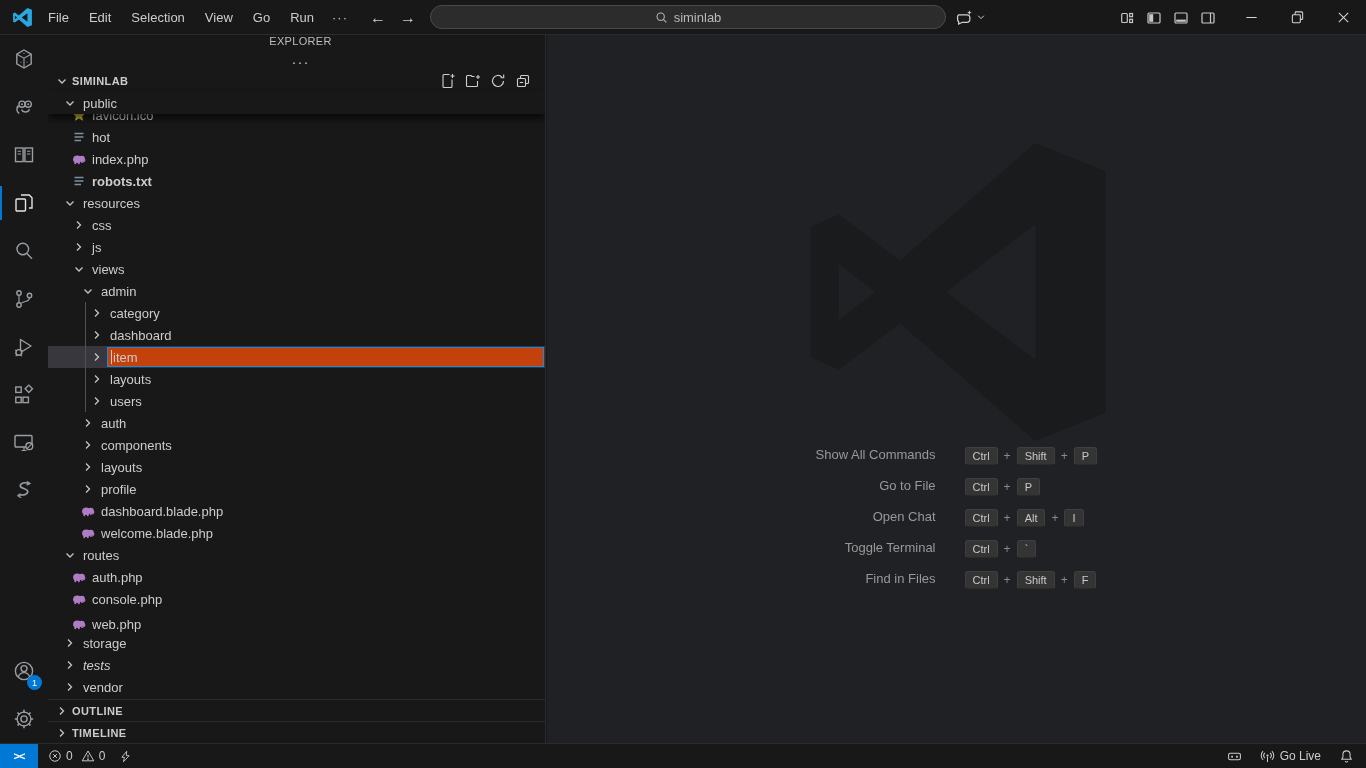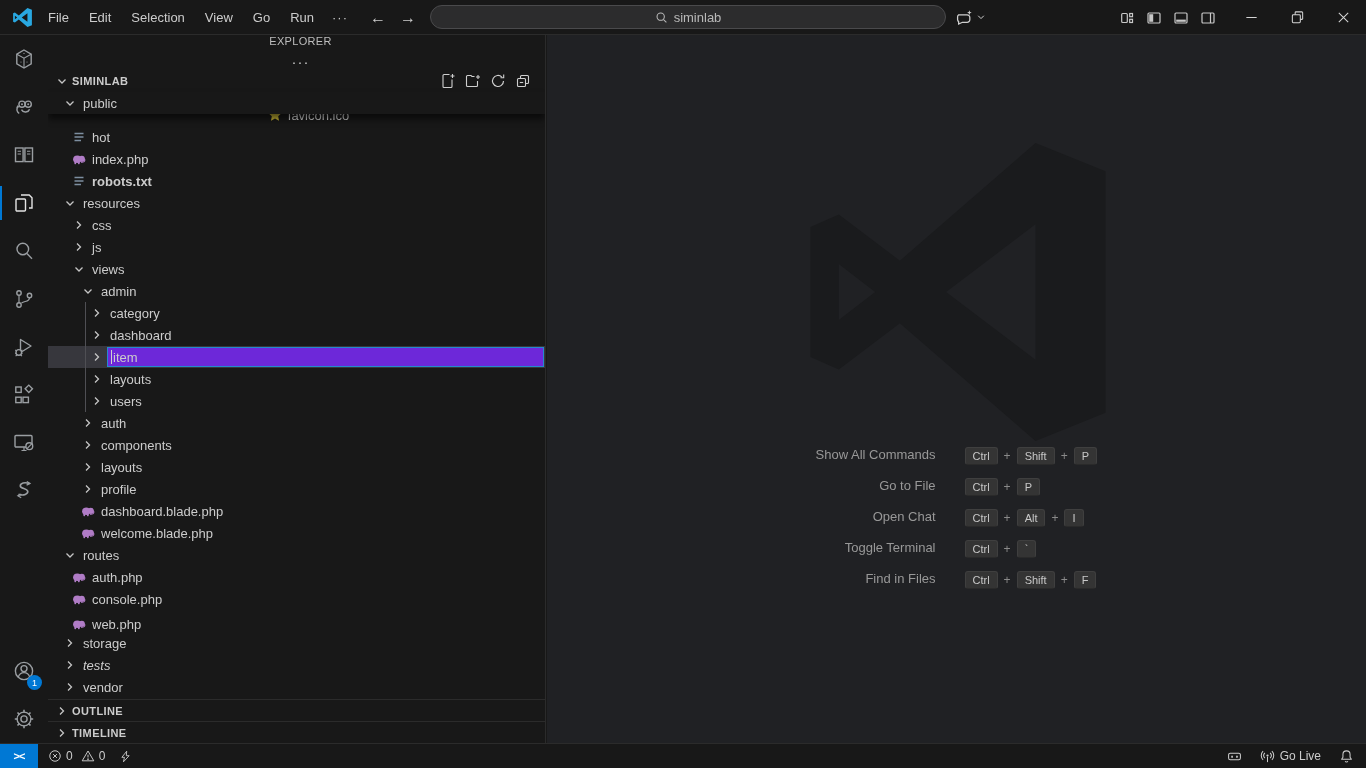--- a/index.html
+++ b/index.html
@@ -50,21 +50,21 @@
   .twisty { width:16px; height:16px; display:flex; align-items:center; justify-content:center; color:#c5c5c5; flex:0 0 16px; }
   .twisty svg { width:16px; height:16px; }
 
   #tree-viewport { position:relative; height:607px; }
   #tree-rows { position:absolute; left:0; top:12px; right:0; }
   .tree-row { height:22px; display:flex; align-items:center; font-size:13px; color:#cccccc; position:relative; }
   .tree-row .file-ico { width:16px; height:16px; flex:0 0 16px; display:flex; align-items:center; justify-content:center; }
   .tree-row .lbl { margin-left:5px; white-space:nowrap; }
   .tree-row.selected { background:#37373d; }
   .rename-box { margin-left:2px; flex:1; height:20px; margin-right:1px;
-    border:1px solid #2488d0; background:#6d28d9; display:flex; align-items:center; }
+    border:1px solid #2488d0; background:#c2410c; display:flex; align-items:center; }
   .rename-box .caret { width:1px; height:14px; background:#d0d0d0; margin-left:3px; }
   .rename-box .lbl { margin-left:1px; }
   #sticky-folder { position:absolute; left:0; top:0; right:0; z-index:5; background:#181818;
     box-shadow:0 5px 7px rgba(0,0,0,.6); }
   #indent-guide { position:absolute; left:37px; width:1px; background:#4f4f54; z-index:1; }
 
   .pane-header { height:22px; display:flex; align-items:center; border-top:1px solid #2b2b2b; padding-left:6px; }
   .pane-header .pane-lbl { font-size:11px; font-weight:bold; color:#cccccc; letter-spacing:.4px; margin-left:2px; }
 
   
@@ -294,21 +294,21 @@
           <rect x="5.5" y="2.5" width="8" height="8" rx="1"></rect>
             <rect x="2.5" y="5.5" width="8" height="8" rx="1" fill="#181818"></rect>
             <path d="M4.8 9.5h3.4"></path>
           </svg>
       </span>
     </div>
 
     <div id="tree-viewport">
       <div id="indent-guide" style="top: 210px; height: 110px;"></div>
       <div id="tree-rows">
-          <div class="tree-row" style="padding-left: 23px; justify-content: center;">
+          <div class="tree-row" style="padding-left: 23px;">
             <span class="file-ico">
               <svg viewBox="0 0 16 16" fill="#c9b636">
                 <path d="M8 1.6l2 4 4.4.6-3.2 3.1.8 4.4L8 11.6l-4 2.1.8-4.4L1.6 6.2 6 5.6z"></path>
               </svg>
             </span>
             <span class="lbl">favicon.ico</span>
           </div>
           <div class="tree-row" style="padding-left: 23px;">
             <span class="file-ico">
               <svg viewBox="0 0 16 16" stroke="#7d8ea0" stroke-width="1.5" fill="none">

